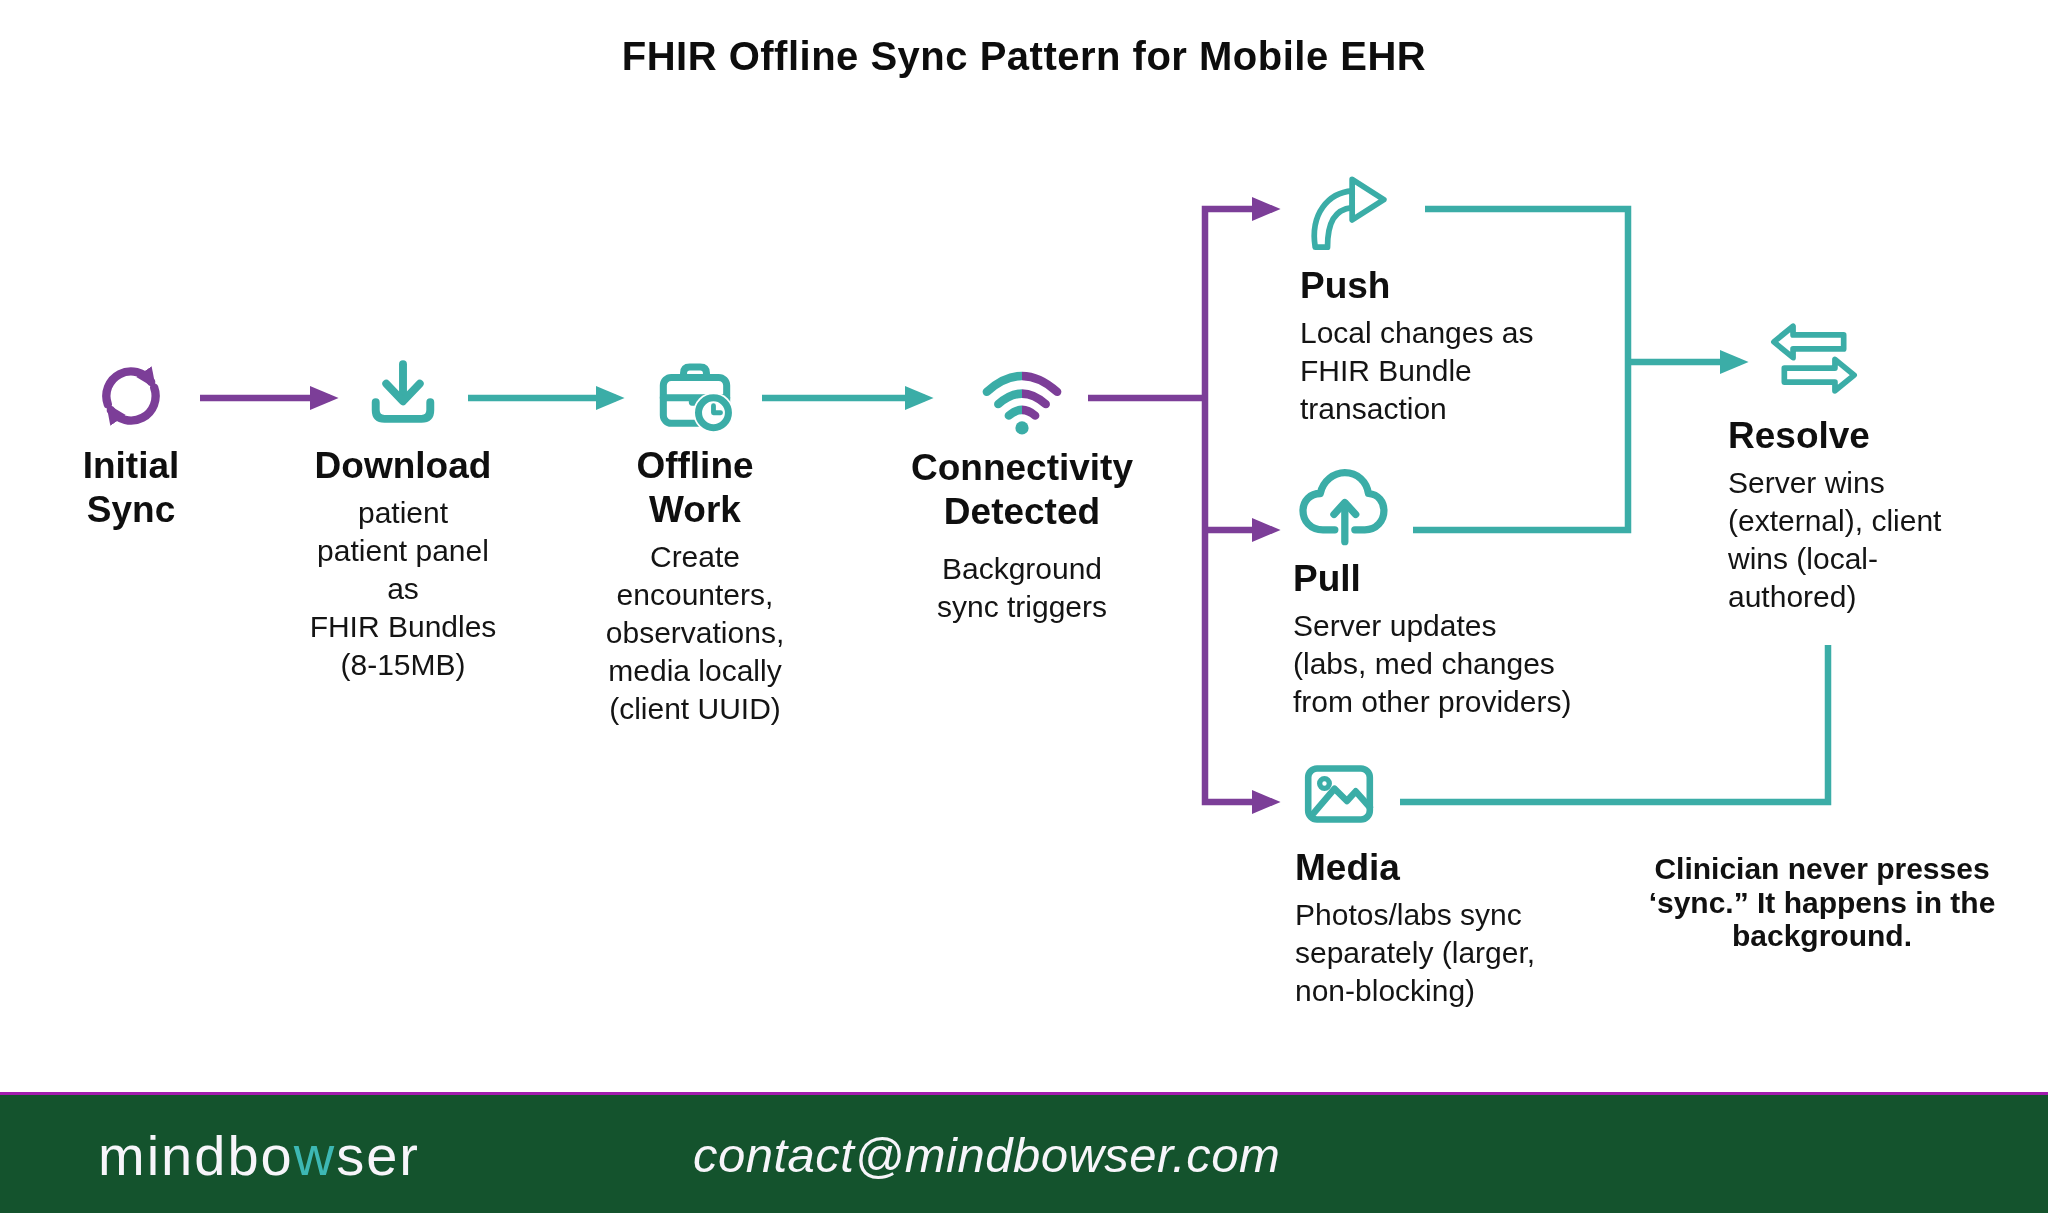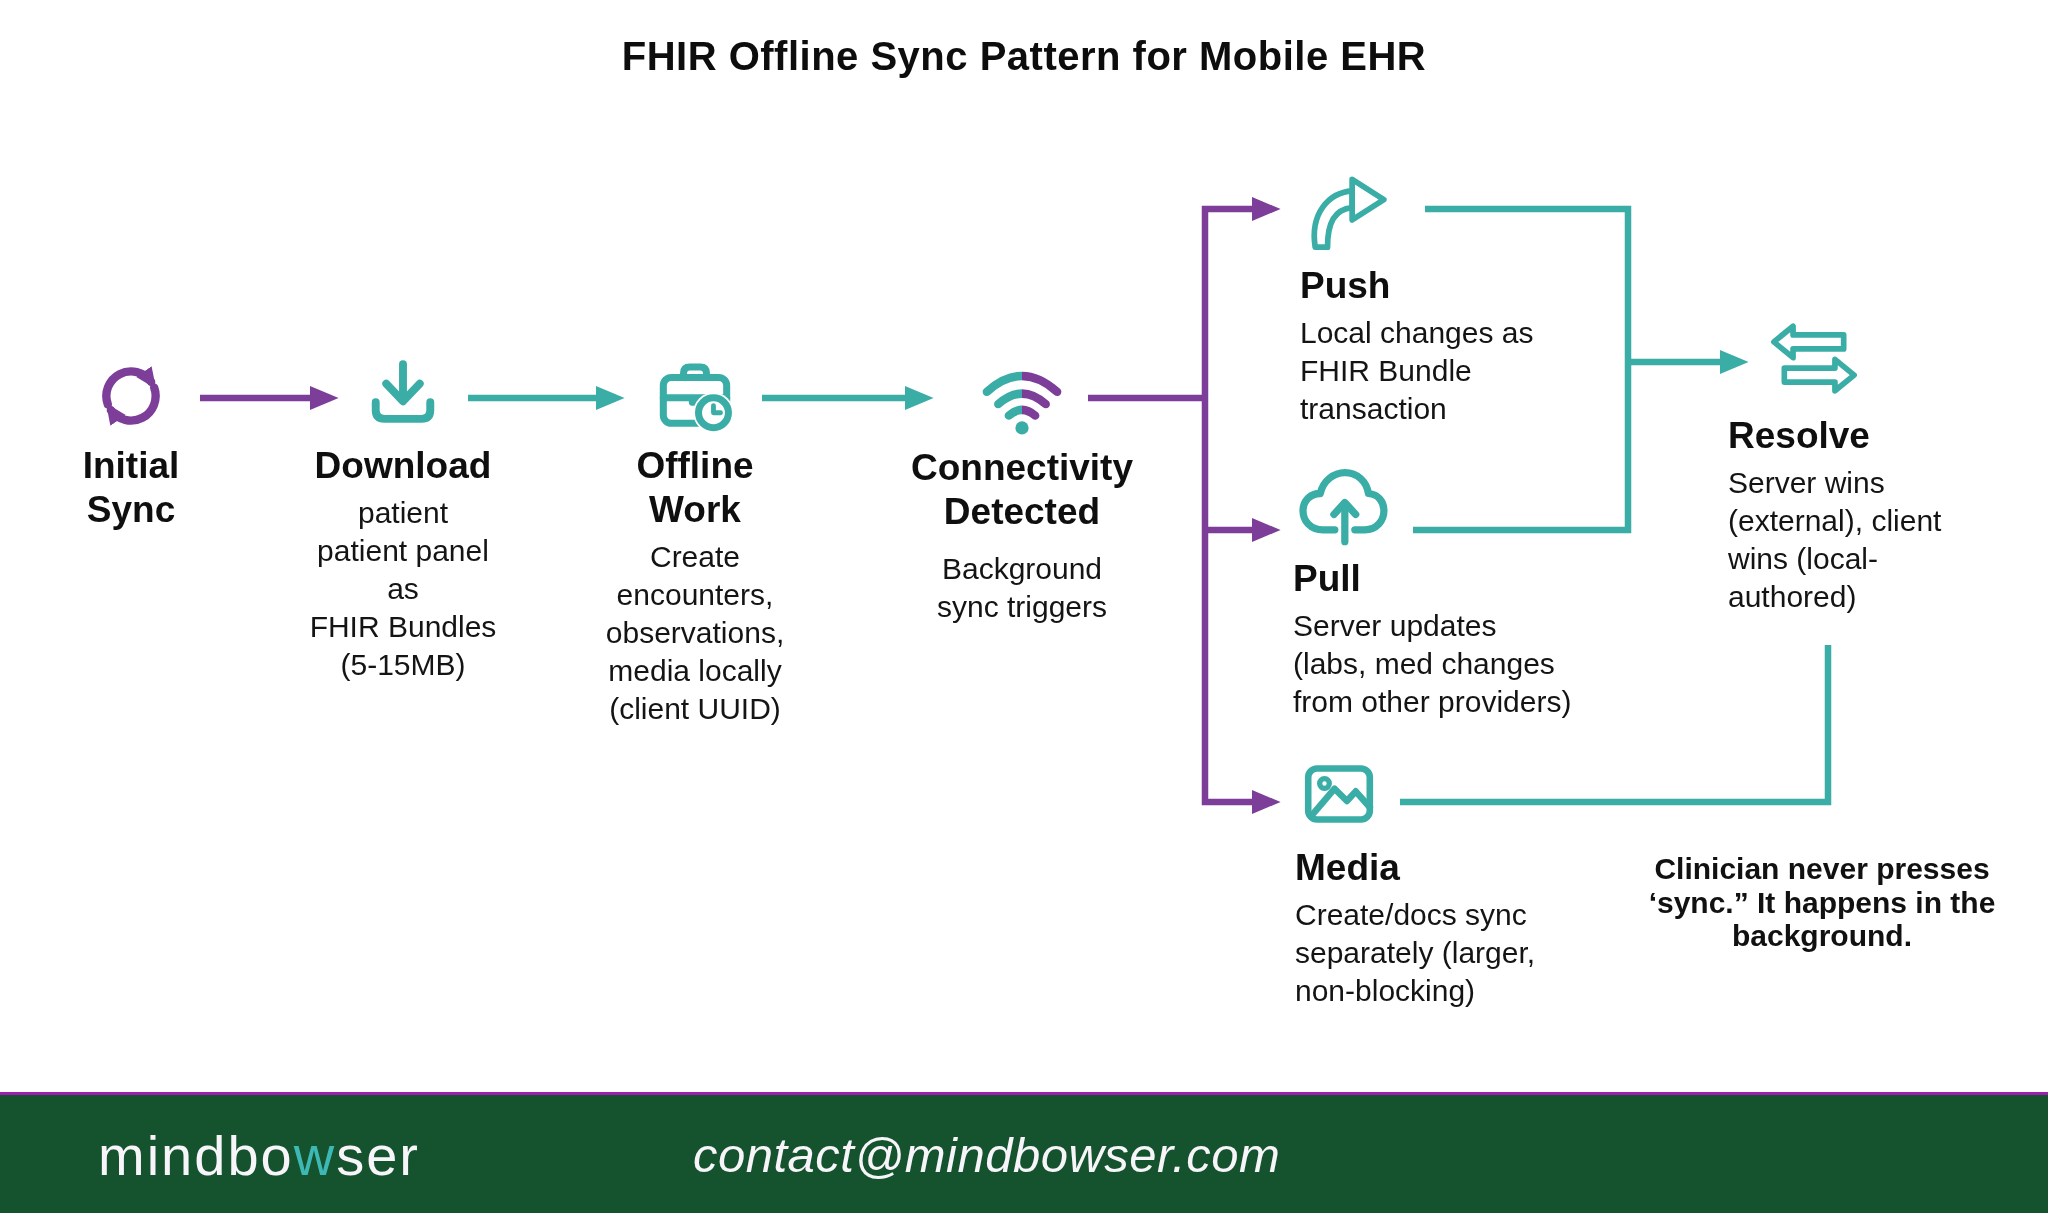--- a/index.html
+++ b/index.html
@@ -88,21 +88,21 @@
       <path d="M 50 14 V 53"></path>
       <path d="M 31 36 L 50 56 L 69 36"></path>
       <path d="M 19 57 L 19 66 Q 19 76 29 76 L 71 76 Q 81 76 81 66 L 81 57"></path>
     </g>
   </svg>
   <div class="ntitle">Download</div>
   <div class="nsub">patient
 patient panel
 as
 FHIR Bundles
-(5-15MB)</div>
+(8-15MB)</div>
 </div>
 
 <div class="node" style="left:580px;top:352px;width:230px;">
   <svg class="icon" width="88" height="88" viewBox="0 0 100 100">
     <g stroke="#3BADA7" stroke-width="8" fill="none" stroke-linecap="round" stroke-linejoin="round">
       <path d="M 37 29 L 37 24 Q 37 17 44 17 L 56 17 Q 63 17 63 24 L 63 29"></path>
       <rect x="14" y="29" width="72" height="52" rx="9"></rect>
       <path d="M 14 52 H 86"></path>
     </g>
     <rect x="43" y="50" width="14" height="11" rx="3.5" fill="#3BADA7"></rect>
@@ -169,21 +169,21 @@
 
 <div class="node la" style="left:1295px;top:750px;width:330px;">
   <svg class="icon" width="88" height="88" viewBox="0 0 100 100">
     <g stroke="#3BADA7" fill="none" stroke-linecap="round" stroke-linejoin="round">
       <rect x="15" y="21" width="70" height="58" rx="10" stroke-width="7.5"></rect>
       <circle cx="33.5" cy="38" r="5.5" stroke-width="6"></circle>
       <path d="M 21 72 L 45 44 L 59 58 L 69 47 L 85 65" stroke-width="7.5"></path>
     </g>
   </svg>
   <div class="ntitle">Media</div>
-  <div class="nsub">Create/docs sync
+  <div class="nsub">Photos/labs sync
 separately (larger,
 non-blocking)</div>
 </div>
 
 <div class="node la" style="left:1728px;top:318px;width:310px;">
   <svg class="icon" style="margin-left:38px;" width="96" height="88" viewBox="0 0 110 100">
     <g fill="#ffffff" stroke="#3BADA7" stroke-width="6.5" stroke-linejoin="round">
       <polygon points="9,27 31,9 31,19 89,19 89,35 31,35 31,45"></polygon>
       <polygon points="101,65 79,47 79,57 21,57 21,73 79,73 79,83"></polygon>
     </g>

